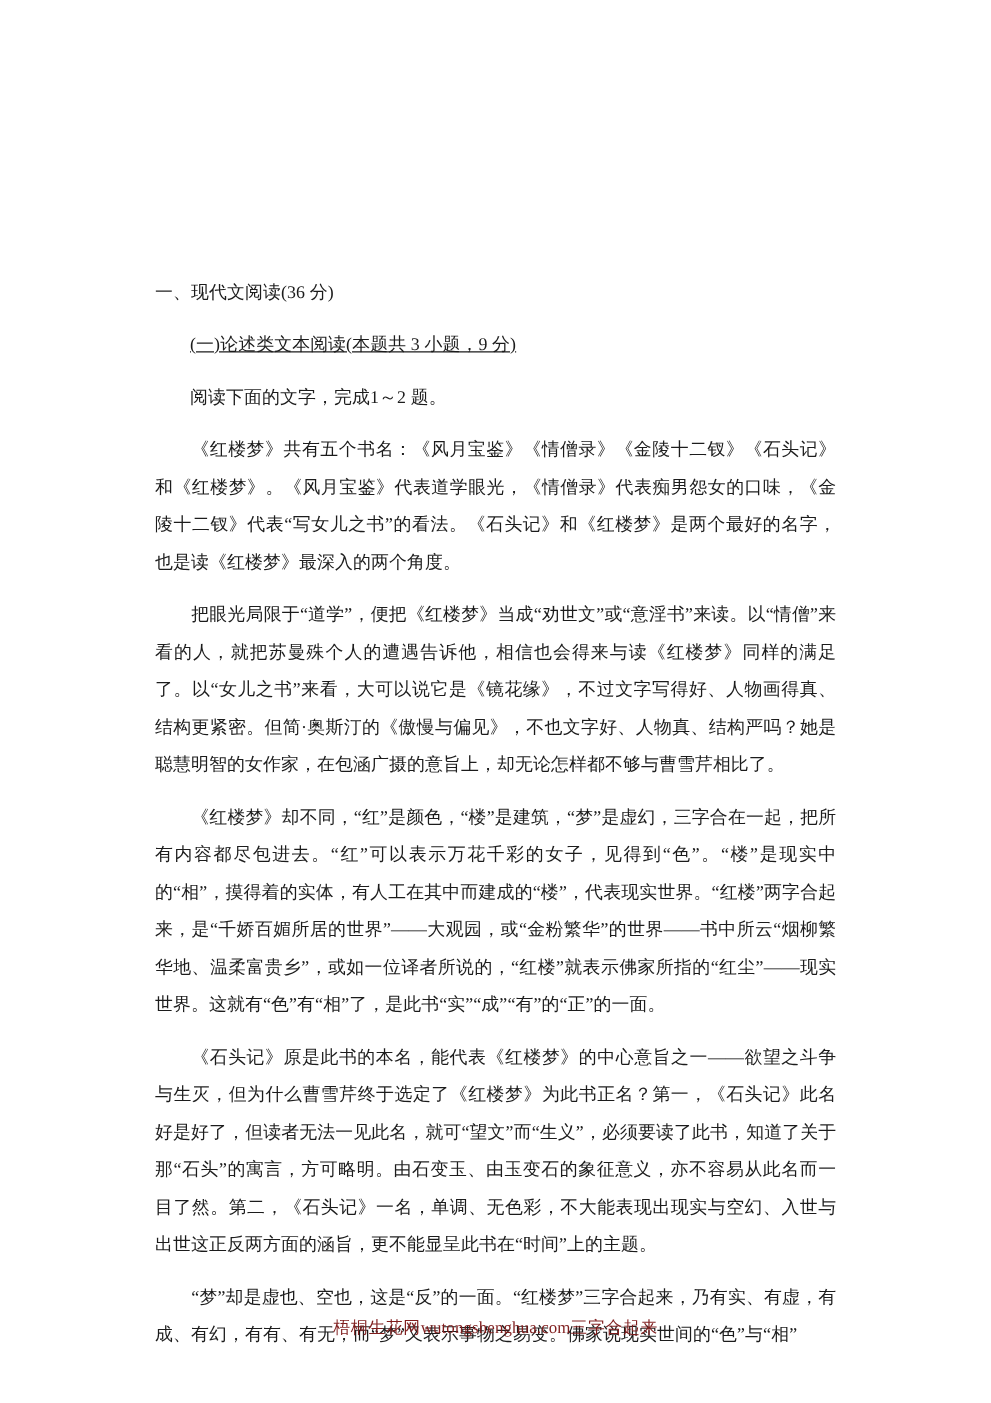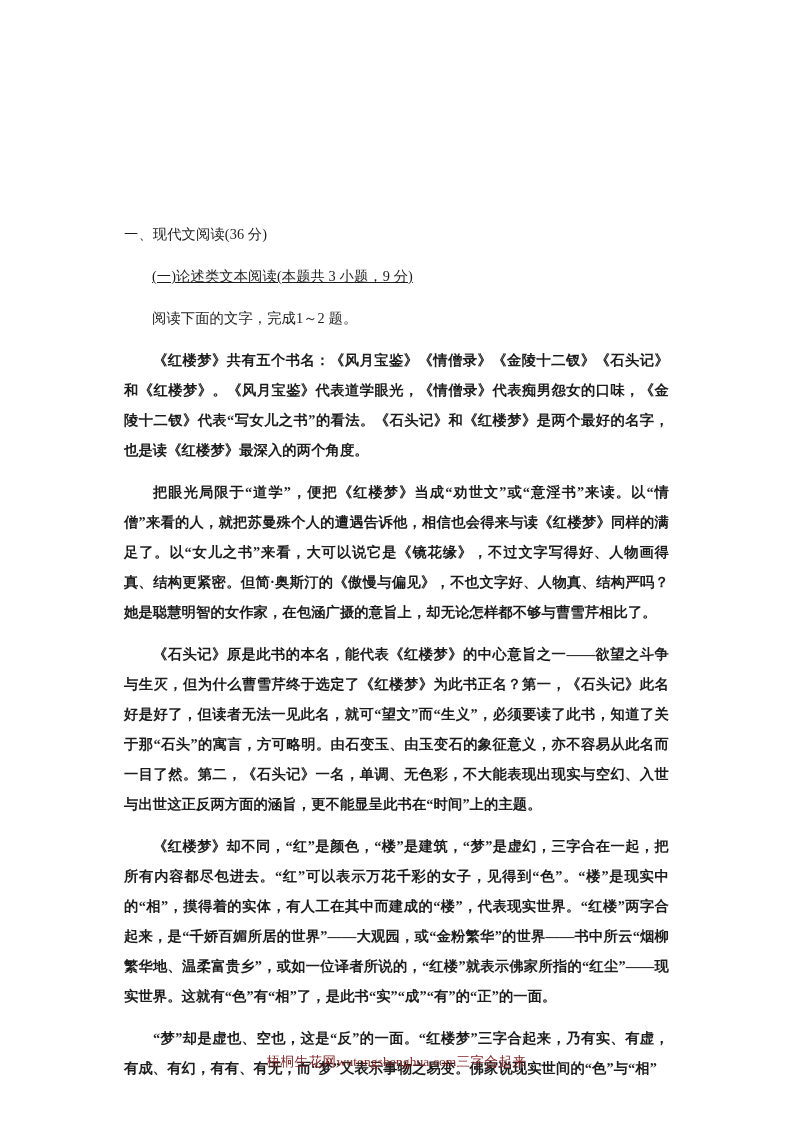--- a/index.html
+++ b/index.html
@@ -52,21 +52,20 @@
   }
   .para.lvl2 {
     text-indent: 28px;
     text-decoration: underline;
   }
   .para.lvl3 {
     text-indent: 28px;
   }
   .para.indent2 {
     text-indent: 29px;
-    font-weight: bold;
   }
   .footer {
     position: absolute;
     left: 0;
     right: 0;
     top: 1038px;
     display: flex;
     justify-content: center;
     align-items: baseline;
     font-size: 13.5px;
@@ -87,23 +86,23 @@
     <p class="para lvl1">一、现代文阅读(36 分)</p>
 
     <p class="para lvl2">(一)论述类文本阅读(本题共 3 小题，9 分)</p>
 
     <p class="para lvl3">阅读下面的文字，完成1～2 题。</p>
 
     <p class="para indent2">《红楼梦》共有五个书名：《风月宝鉴》《情僧录》《金陵十二钗》《石头记》和《红楼梦》。《风月宝鉴》代表道学眼光，《情僧录》代表痴男怨女的口味，《金陵十二钗》代表“写女儿之书”的看法。《石头记》和《红楼梦》是两个最好的名字，也是读《红楼梦》最深入的两个角度。</p>
 
     <p class="para indent2">把眼光局限于“道学”，便把《红楼梦》当成“劝世文”或“意淫书”来读。以“情僧”来看的人，就把苏曼殊个人的遭遇告诉他，相信也会得来与读《红楼梦》同样的满足了。以“女儿之书”来看，大可以说它是《镜花缘》，不过文字写得好、人物画得真、结构更紧密。但简·奥斯汀的《傲慢与偏见》，不也文字好、人物真、结构严吗？她是聪慧明智的女作家，在包涵广摄的意旨上，却无论怎样都不够与曹雪芹相比了。</p>
 
+    <p class="para indent2">《红楼梦》却不同，“红”是颜色，“楼”是建筑，“梦”是虚幻，三字合在一起，把所有内容都尽包进去。“红”可以表示万花千彩的女子，见得到“色”。“楼”是现实中的“相”，摸得着的实体，有人工在其中而建成的“楼”，代表现实世界。“红楼”两字合起来，是“千娇百媚所居的世界”——大观园，或“金粉繁华”的世界——书中所云“烟柳繁华地、温柔富贵乡”，或如一位译者所说的，“红楼”就表示佛家所指的“红尘”——现实世界。这就有“色”有“相”了，是此书“实”“成”“有”的“正”的一面。</p>
+
     <p class="para indent2">《石头记》原是此书的本名，能代表《红楼梦》的中心意旨之一——欲望之斗争与生灭，但为什么曹雪芹终于选定了《红楼梦》为此书正名？第一，《石头记》此名好是好了，但读者无法一见此名，就可“望文”而“生义”，必须要读了此书，知道了关于那“石头”的寓言，方可略明。由石变玉、由玉变石的象征意义，亦不容易从此名而一目了然。第二，《石头记》一名，单调、无色彩，不大能表现出现实与空幻、入世与出世这正反两方面的涵旨，更不能显呈此书在“时间”上的主题。</p>
-
-    <p class="para indent2">《红楼梦》却不同，“红”是颜色，“楼”是建筑，“梦”是虚幻，三字合在一起，把所有内容都尽包进去。“红”可以表示万花千彩的女子，见得到“色”。“楼”是现实中的“相”，摸得着的实体，有人工在其中而建成的“楼”，代表现实世界。“红楼”两字合起来，是“千娇百媚所居的世界”——大观园，或“金粉繁华”的世界——书中所云“烟柳繁华地、温柔富贵乡”，或如一位译者所说的，“红楼”就表示佛家所指的“红尘”——现实世界。这就有“色”有“相”了，是此书“实”“成”“有”的“正”的一面。</p>
 
     <p class="para indent2">“梦”却是虚也、空也，这是“反”的一面。“红楼梦”三字合起来，乃有实、有虚，有成、有幻，有有、有无，而“梦”又表示事物之易变。佛家说现实世间的“色”与“相”</p>
 
   </div>
 
   <div class="footer">
     <span class="site-name">梧桐生花网</span>
     <span class="site-url">wutongshenghua.com</span>
     <span class="download-note">三字合起来</span>
   </div>

